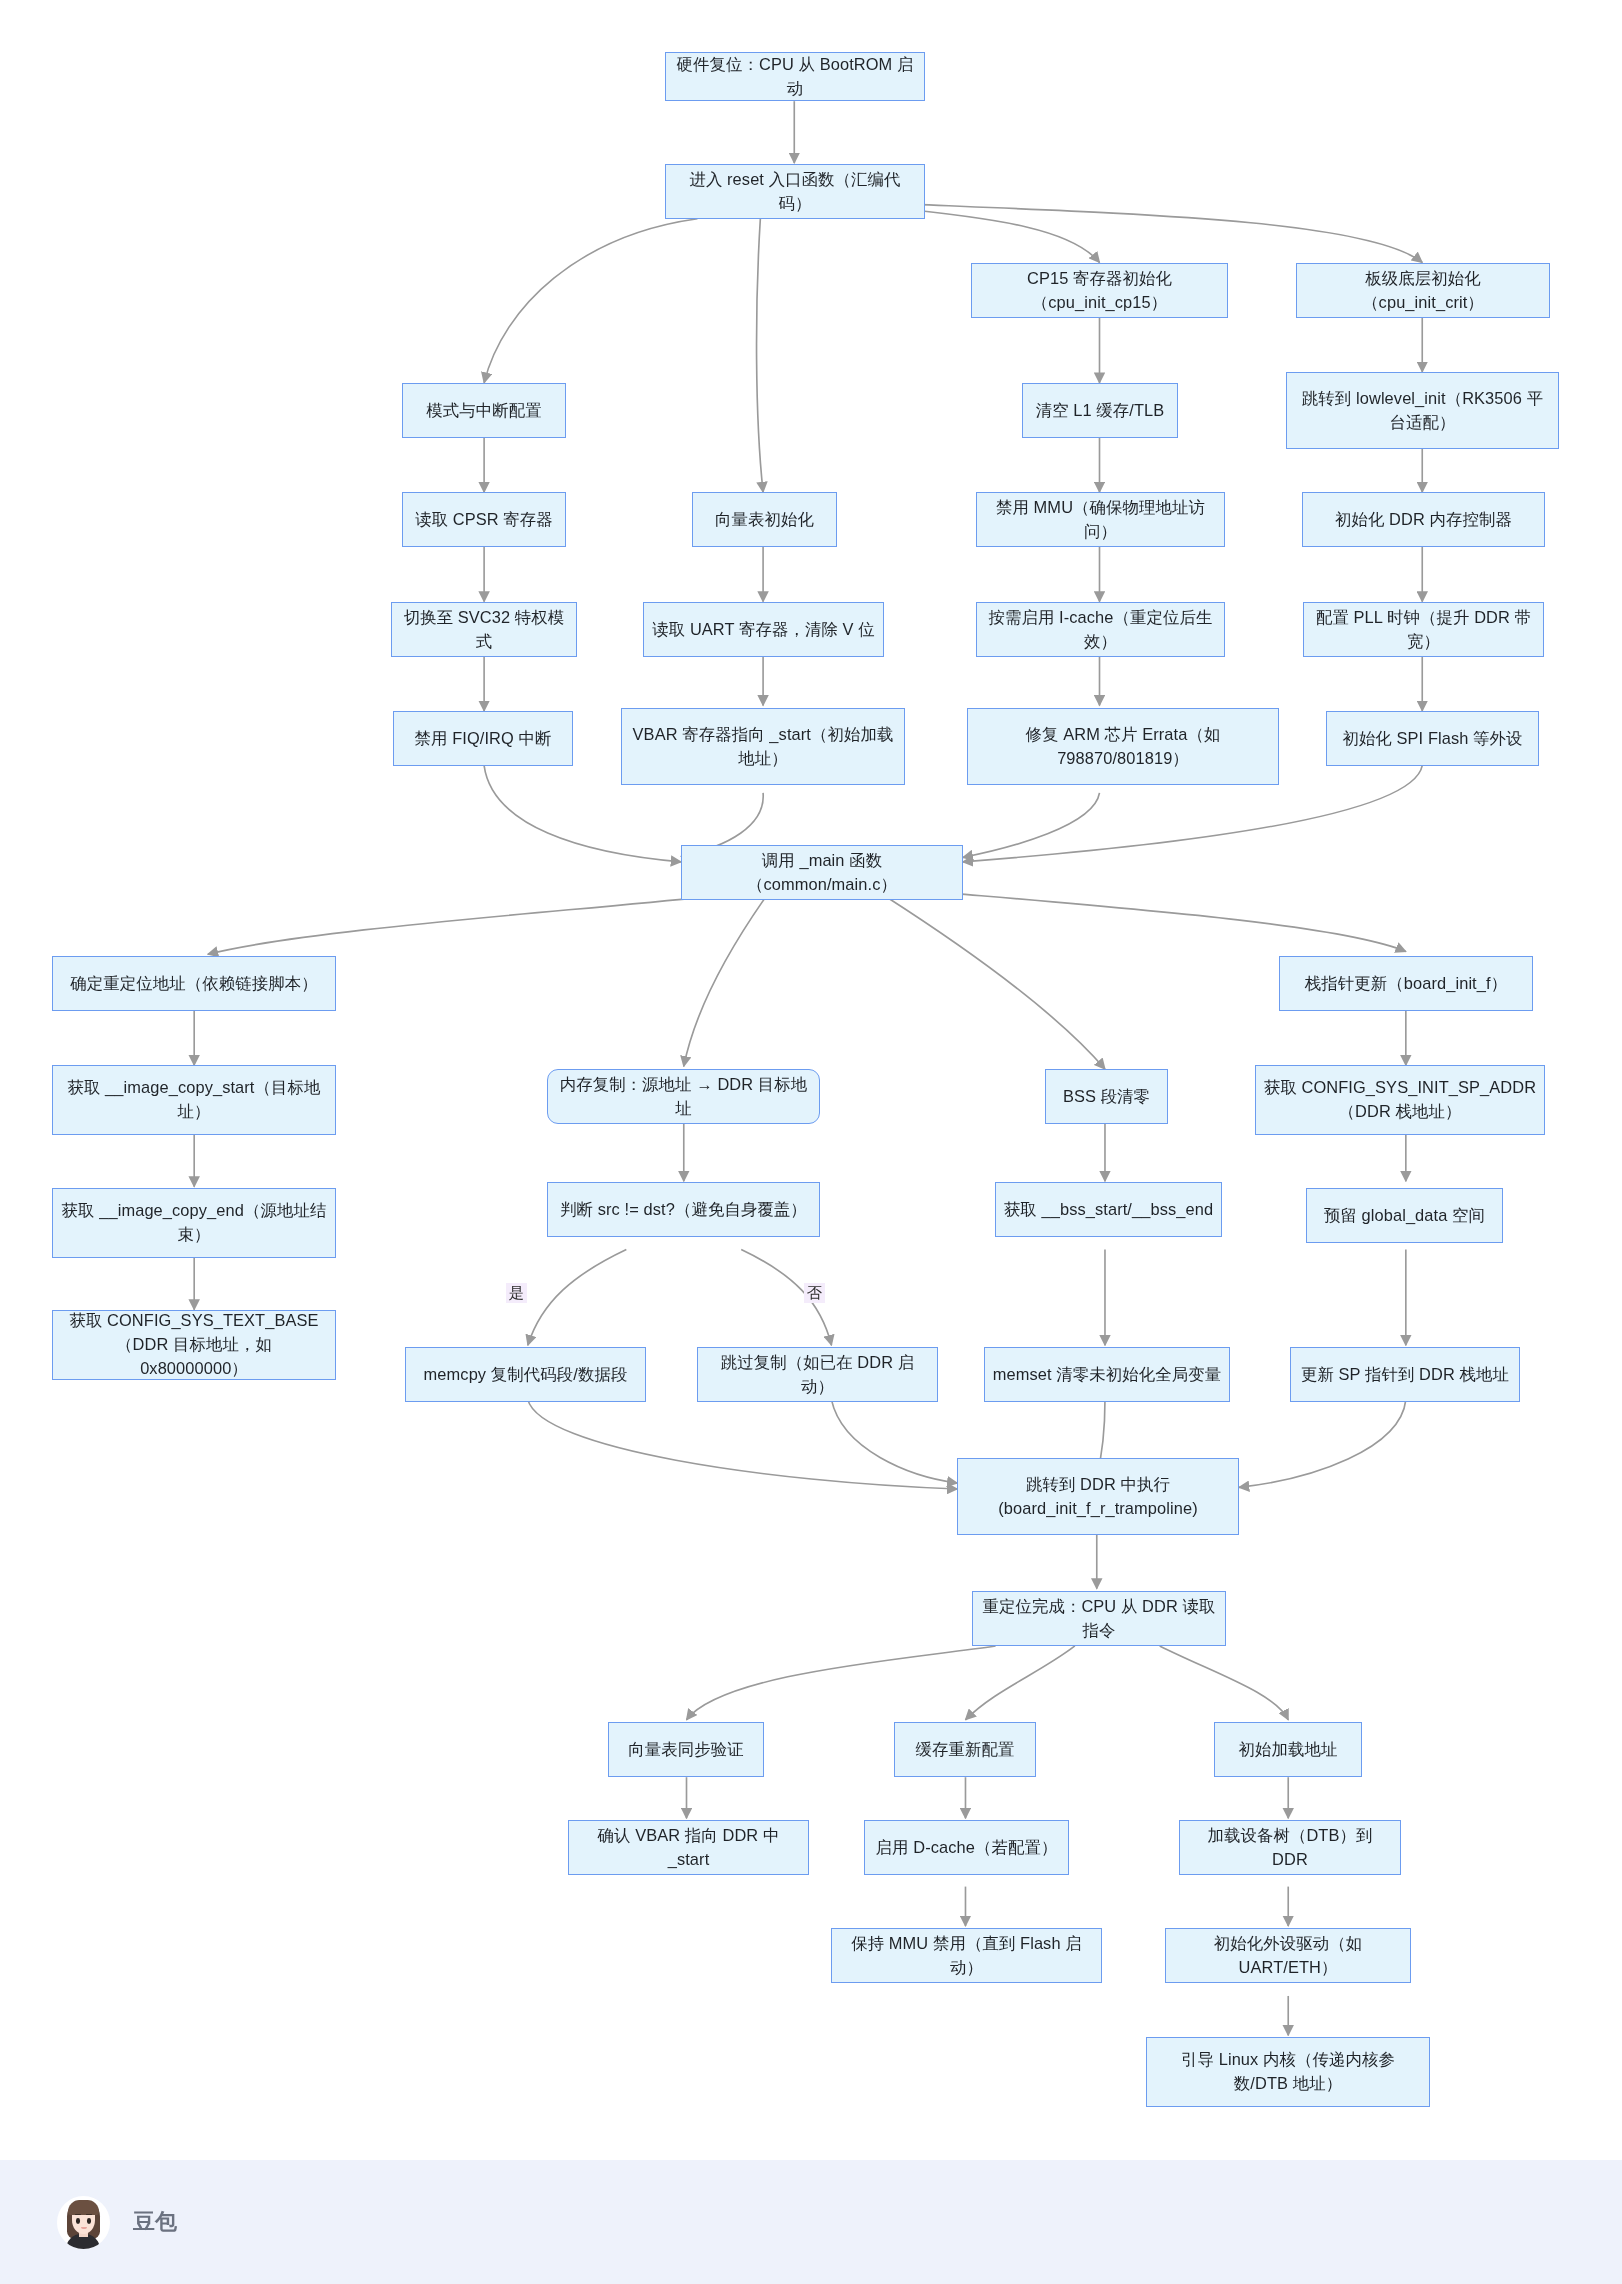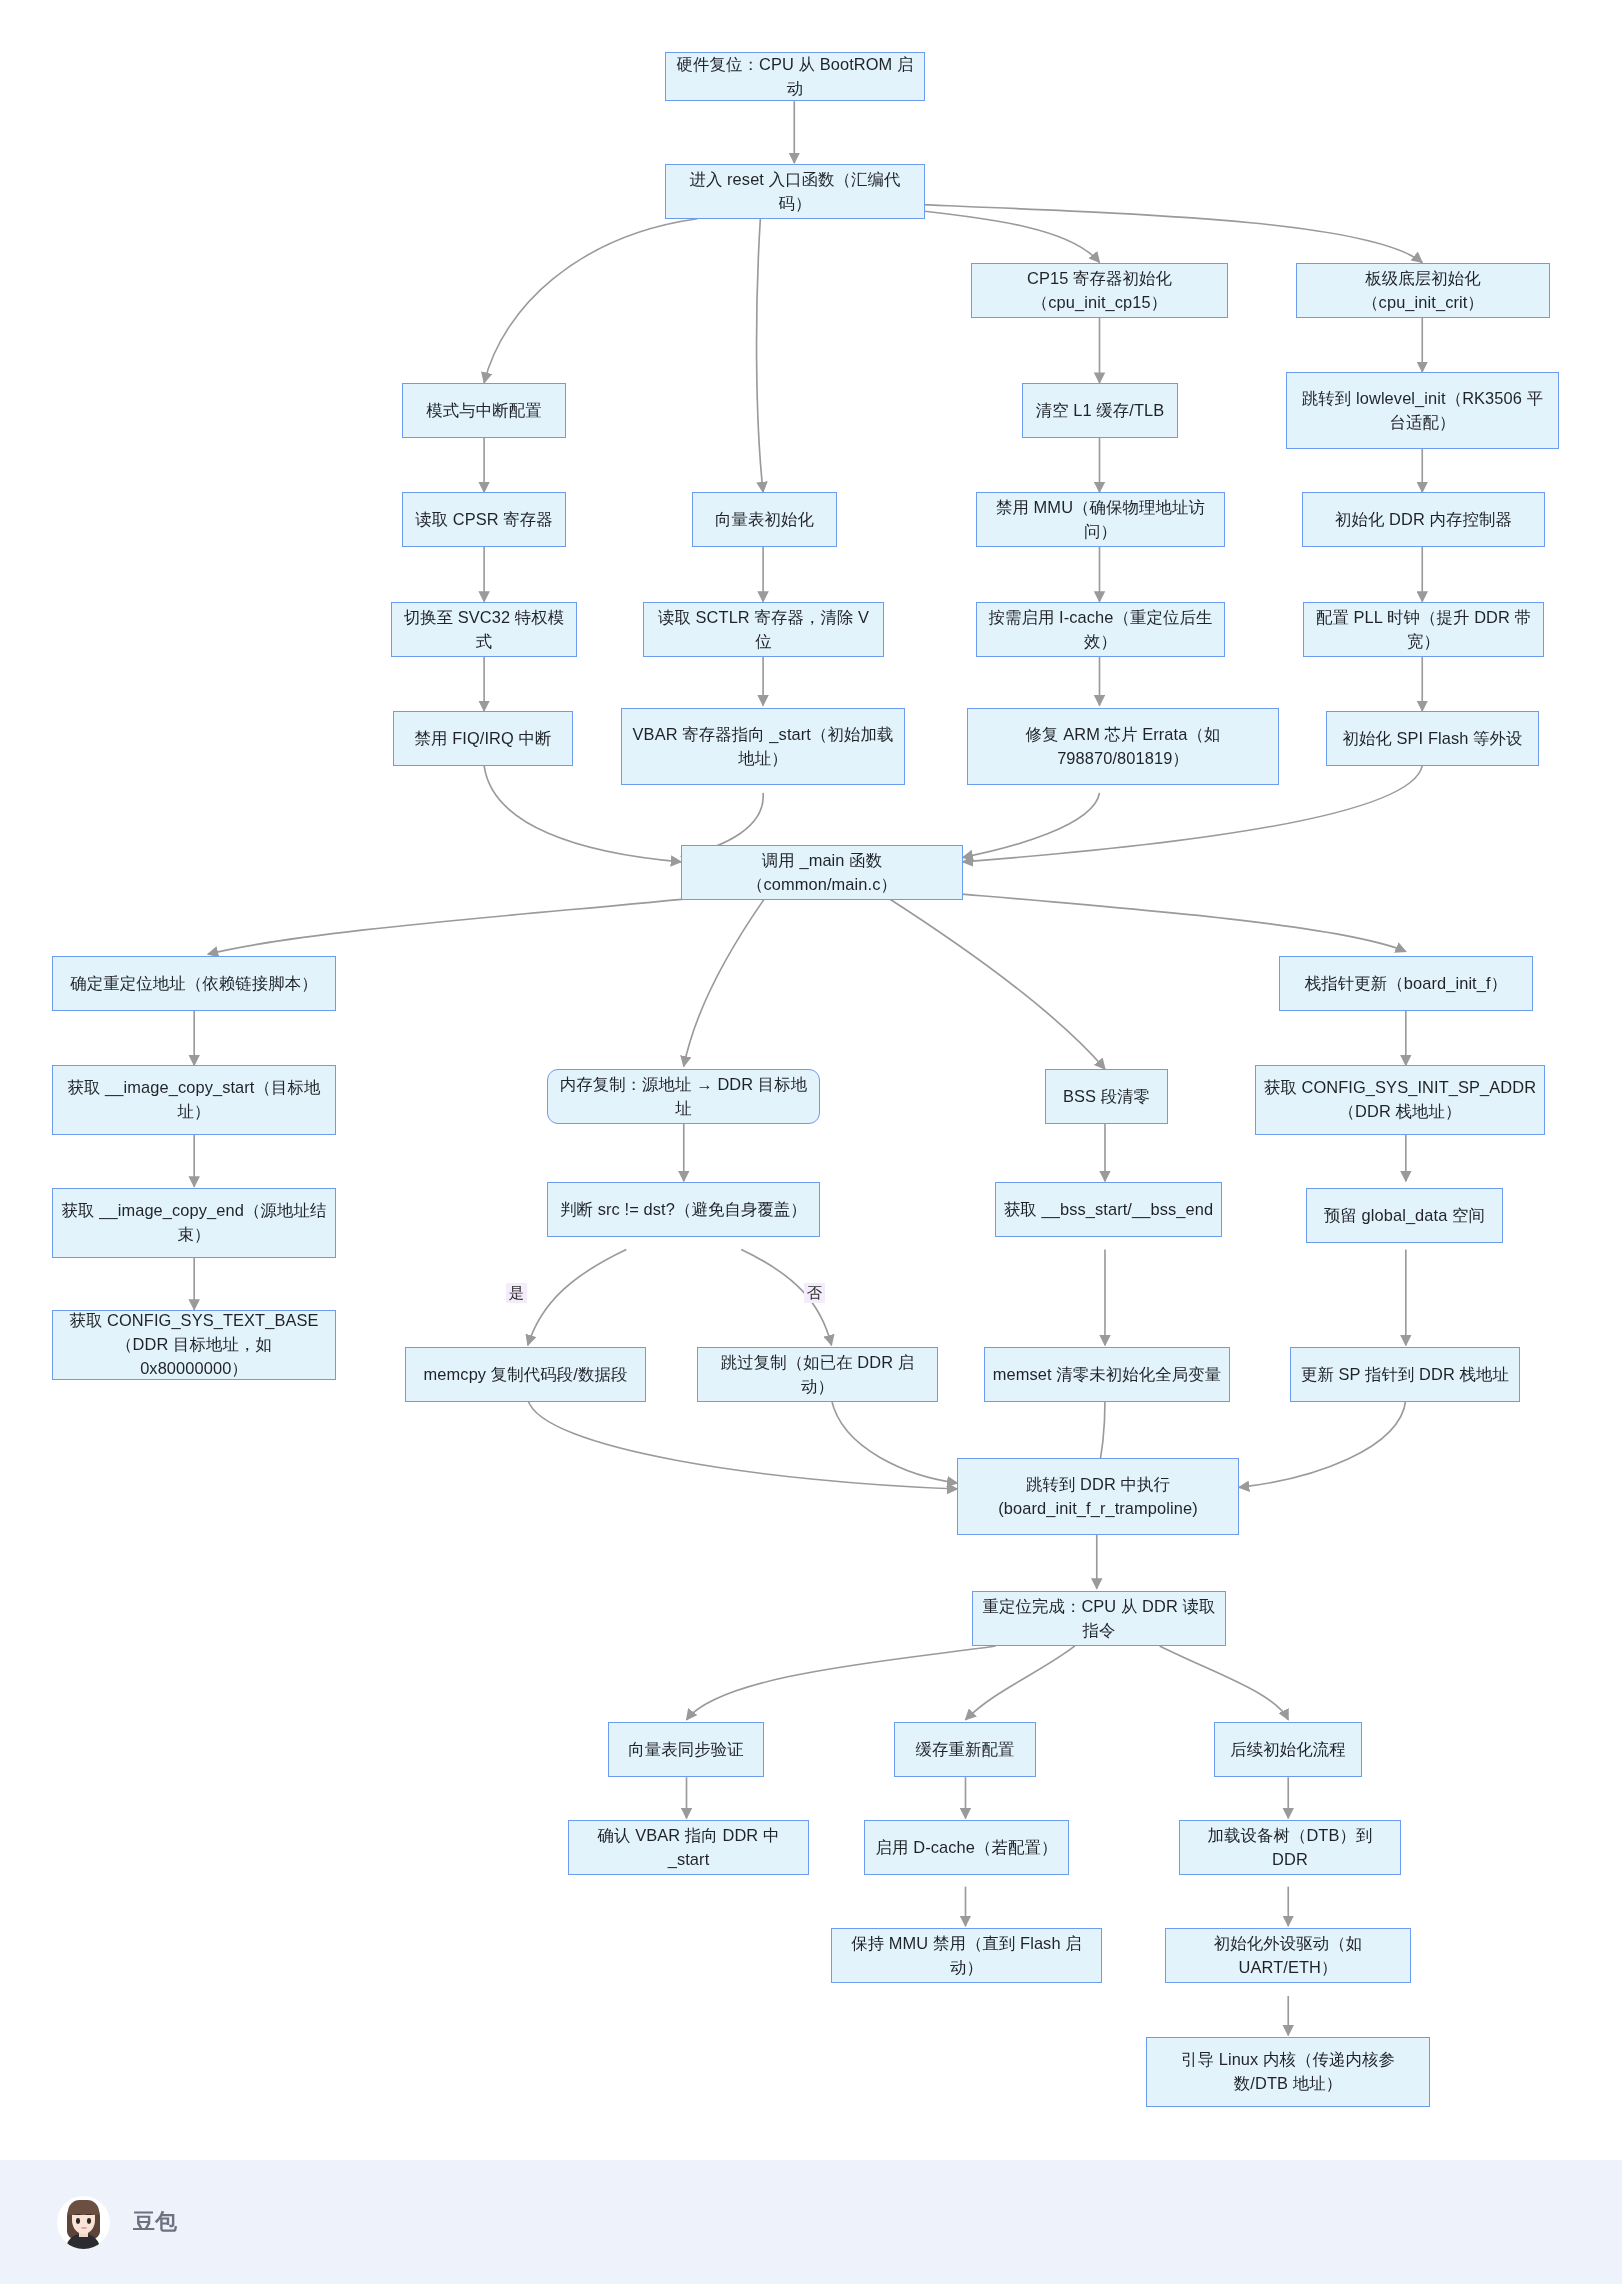--- a/index.html
+++ b/index.html
@@ -275,21 +275,21 @@
   <div class="node" style="left:402px;top:492px;width:164px;height:55px;">读取 CPSR 寄存器</div>
 
   <div class="node" style="left:692px;top:492px;width:145px;height:55px;">向量表初始化</div>
 
   <div class="node" style="left:976px;top:492px;width:249px;height:55px;">禁用 MMU（确保物理地址访问）</div>
 
   <div class="node" style="left:1302px;top:492px;width:243px;height:55px;">初始化 DDR 内存控制器</div>
 
   <div class="node" style="left:391px;top:602px;width:186px;height:55px;">切换至 SVC32 特权模式</div>
 
-  <div class="node" style="left:643px;top:602px;width:241px;height:55px;">读取 SCTLR 寄存器，清除 V 位</div>
+  <div class="node" style="left:643px;top:602px;width:241px;height:55px;">读取 UART 寄存器，清除 V 位</div>
 
   <div class="node" style="left:976px;top:602px;width:249px;height:55px;">按需启用 I-cache（重定位后生效）</div>
 
   <div class="node" style="left:1303px;top:602px;width:241px;height:55px;">配置 PLL 时钟（提升 DDR 带宽）</div>
 
   <div class="node" style="left:393px;top:711px;width:180px;height:55px;">禁用 FIQ/IRQ 中断</div>
 
   <div class="node" style="left:621px;top:708px;width:284px;height:77px;">VBAR 寄存器指向 _start（初始加载地址）</div>
 
   <div class="node" style="left:967px;top:708px;width:312px;height:77px;">修复 ARM 芯片 Errata（如 798870/801819）</div>
@@ -330,21 +330,21 @@
 
   <div class="node" style="left:957px;top:1458px;width:282px;height:77px;">跳转到 DDR 中执行
 (board_init_f_r_trampoline)</div>
 
   <div class="node" style="left:972px;top:1591px;width:254px;height:55px;">重定位完成：CPU 从 DDR 读取指令</div>
 
   <div class="node" style="left:608px;top:1722px;width:156px;height:55px;">向量表同步验证</div>
 
   <div class="node" style="left:894px;top:1722px;width:142px;height:55px;">缓存重新配置</div>
 
-  <div class="node" style="left:1214px;top:1722px;width:148px;height:55px;">后续初始化流程</div>
+  <div class="node" style="left:1214px;top:1722px;width:148px;height:55px;">初始加载地址</div>
 
   <div class="node" style="left:568px;top:1820px;width:241px;height:55px;">确认 VBAR 指向 DDR 中 _start</div>
 
   <div class="node" style="left:864px;top:1820px;width:205px;height:55px;">启用 D-cache（若配置）</div>
 
   <div class="node" style="left:1179px;top:1820px;width:222px;height:55px;">加载设备树（DTB）到 DDR</div>
 
   <div class="node" style="left:831px;top:1928px;width:271px;height:55px;">保持 MMU 禁用（直到 Flash 启动）</div>
 
   <div class="node" style="left:1165px;top:1928px;width:246px;height:55px;">初始化外设驱动（如 UART/ETH）</div>

